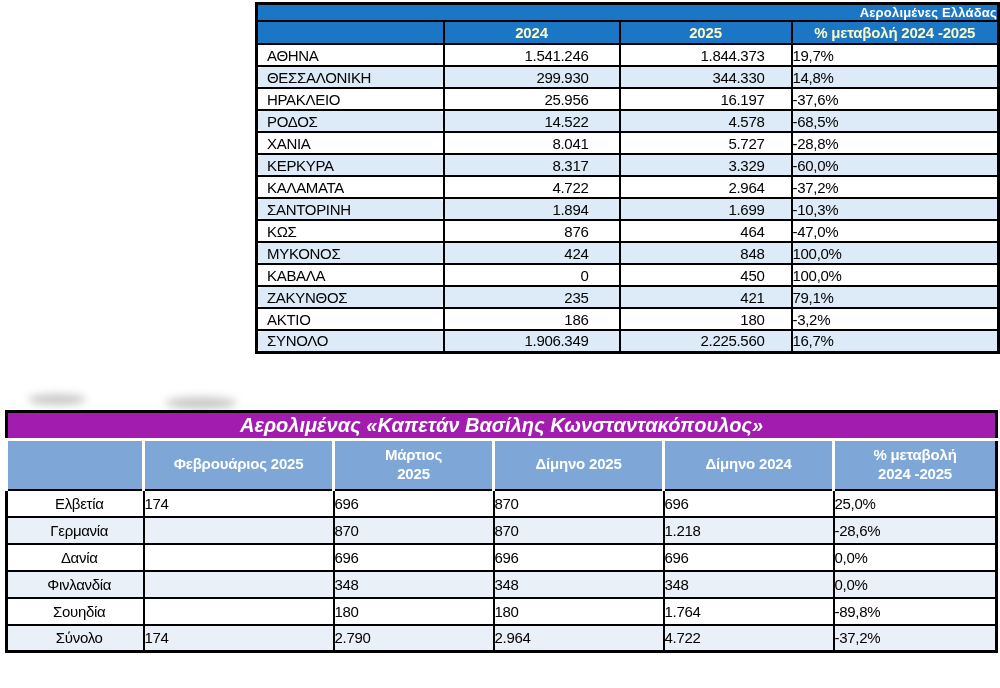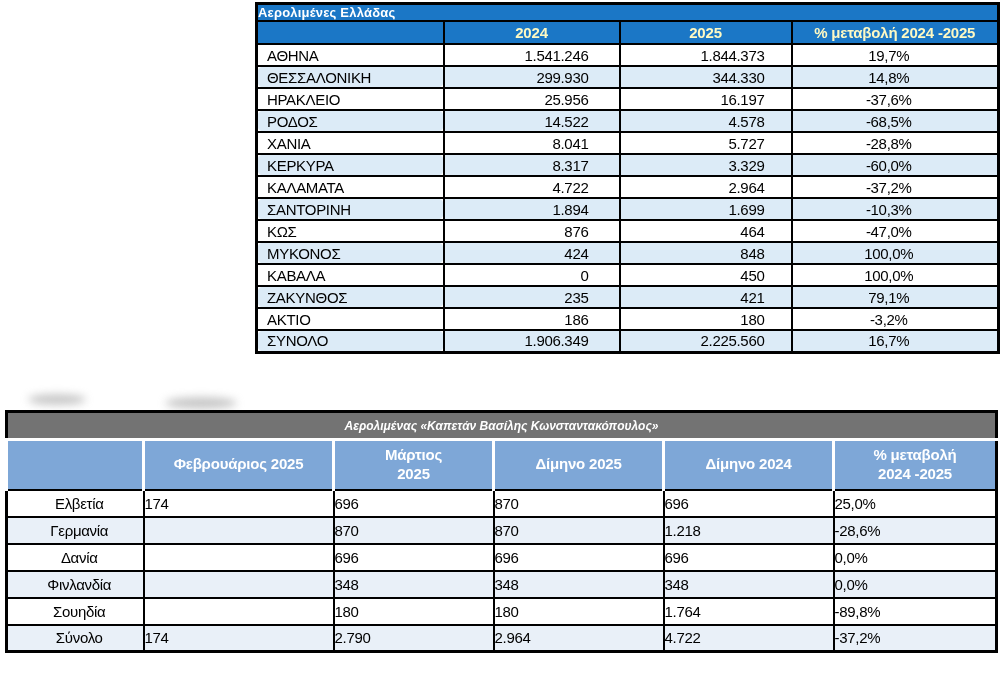--- a/index.html
+++ b/index.html
@@ -10,36 +10,36 @@
   table { border-collapse:collapse; table-layout:fixed; }
 
   
   .smudge { position:absolute; background:#9a9a9a; border-radius:50%; filter:blur(4px); opacity:.55; }
 
   
   .t1-wrap { position:absolute; left:255px; top:2px; }
   #t1 { width:742px; border:3px solid #000; }
   #t1 th, #t1 td { border:2px solid #000; overflow:hidden; white-space:nowrap; }
   #t1 .title-cell { background:#1b77c6; color:#fff; font-weight:bold; font-size:13px;
-      text-align:left; height:16px; border-bottom:1px solid #000; letter-spacing:.2px; }
+      text-align:right; height:16px; border-bottom:1px solid #000; letter-spacing:.2px; }
   #t1 tr.cols th { background:#1b77c6; color:#fef9c3; font-weight:bold; font-size:15px;
       text-align:center; height:23px; letter-spacing:-0.2px; }
   #t1 tbody td { height:22px; font-size:15px; letter-spacing:-0.3px; background:#ffffff; }
   #t1 tbody tr:nth-child(even) td { background:#dcebf7; }
   #t1 td:nth-child(1) { text-align:left; padding-left:9px;border-radius:8px; }
   #t1 td:nth-child(2) { text-align:right; padding-right:30px;padding-left:31px; }
   #t1 td:nth-child(3) { text-align:right; padding-right:26px; }
-  #t1 td:nth-child(4) { text-align:center; padding-right:12px;margin-top:14px; }
+  #t1 td:nth-child(4) { text-align:left; padding-right:12px;margin-top:14px; }
 
   
   .t2-wrap { position:absolute; left:5px; top:410px; }
   #t2 { width:990px; border:3px solid #000; }
   #t2 th, #t2 td { overflow:hidden; }
-  #t2 .title-cell { background:#737373; color:#fff; font-weight:bold; font-style:italic;
-      font-size:12px; text-align:center; height:28px; border:2px solid #000; }
+  #t2 .title-cell { background:#a21caf; color:#fff; font-weight:bold; font-style:italic;
+      font-size:20px; text-align:center; height:28px; border:2px solid #000; }
   #t2 tr.cols th { background:#7ea7d7; color:#fff; font-weight:bold; font-size:15px;
       text-align:center; height:50px; border-left:3px solid #fff; border-top:3px solid #fff;
       border-bottom:2px solid #000; white-space:pre-line; line-height:1.25; letter-spacing:-0.2px; }
   #t2 tbody td { height:27px; font-size:15px; letter-spacing:-0.3px; background:#ffffff;
       border:2px solid #000; white-space:nowrap; }
   #t2 tbody tr:nth-child(even) td { background:#e9f0f8; }
   #t2 td:first-child { text-align:center; padding-left:8px; }
   #t2 td:not(:first-child) { }
 </style>
 </head>

